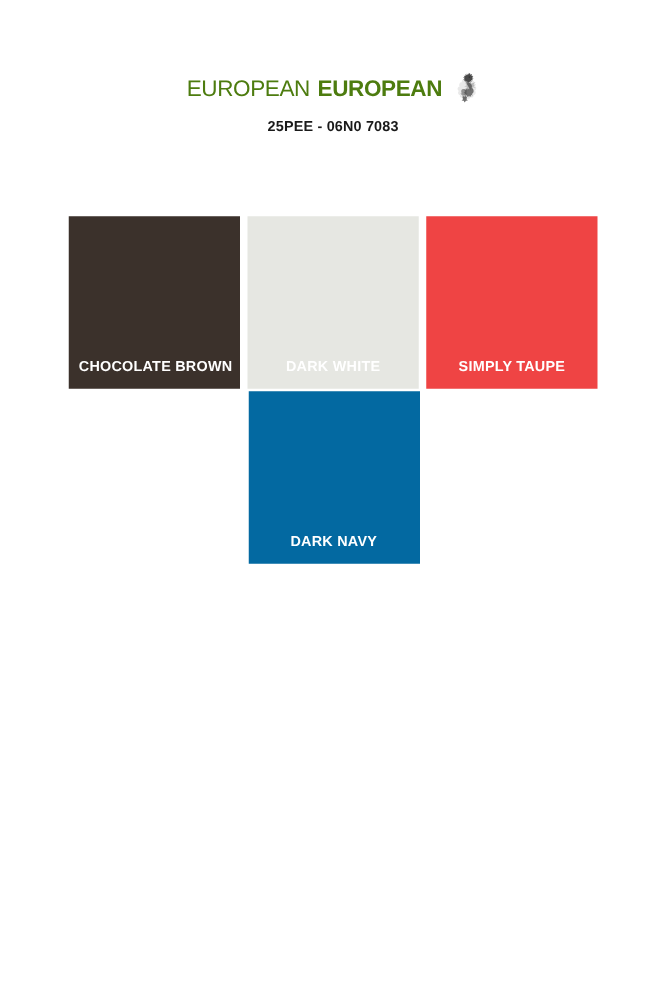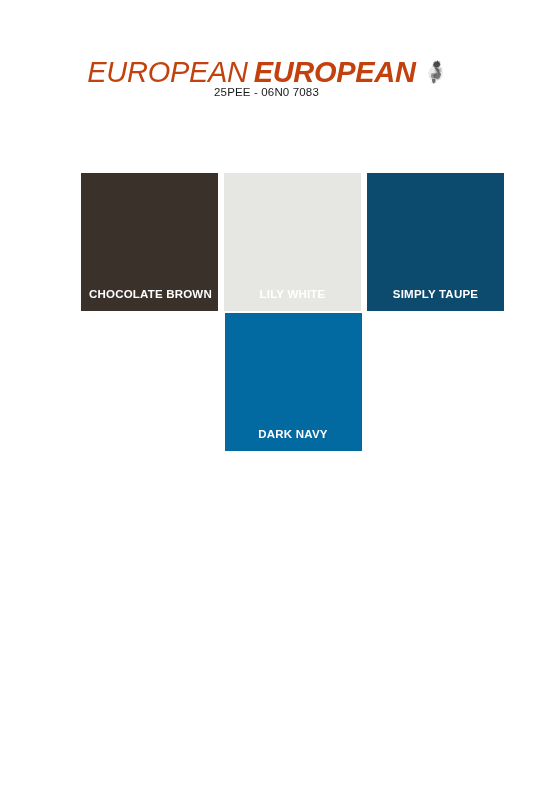--- a/index.html
+++ b/index.html
@@ -24,60 +24,59 @@
     padding-top: 58px;
     text-align: center;
   }
   .brand-lockup {
     display: inline-flex;
     align-items: center;
     justify-content: center;
     gap: 6px;
   }
   .brand-word {
-    font-size: 29px;
+    font-size: 18px;
     letter-spacing: -0.3px;
-    color: #c2410c;
+    color: #4d7c0f;
     line-height: 1;
     white-space: nowrap;
-    font-style: italic;
   }
   .brand-light {
     font-weight: 400;
   }
   .brand-bold {
     font-weight: 700;
   }
   .brand-emblem {
     display: inline-block;
     width: 22px;
     height: 26px;
     margin-left: 2px;
     position: relative;
     top: -1px;
   }
   .brand-emblem svg {
     display: block;
   }
 
   .product-code {
+    margin-top: 13px;
     font-size: 11.5px;
-    font-weight: 400;
+    font-weight: 700;
     letter-spacing: 0.15px;
     color: #1a1a1a;
     line-height: 1;
   }
 
   
   .swatch-grid {
     position: absolute;
     left: 55px;
     top: 173px;
     width: 424px;
-    margin-left: 26px;
   }
   .swatch-row {
     display: flex;
     gap: 6px;
   }
   .swatch-row + .swatch-row {
     margin-top: 2px;
   }
   .swatch-row-centered {
     justify-content: center;
@@ -137,24 +136,24 @@
 
 <div class="swatch-grid">
 
   <div class="swatch-row">
 
     <div class="swatch" id="sw-0" style="background-color: rgb(59, 49, 43);">
       <span class="swatch-label label-left" style="color: rgb(255, 255, 255);">CHOCOLATE BROWN</span>
     </div>
 
     <div class="swatch" id="sw-1" style="background-color: rgb(230, 231, 226);">
-      <span class="swatch-label label-center" style="color: rgb(255, 255, 255);">LILY WHITE</span>
+      <span class="swatch-label label-center" style="color: rgb(255, 255, 255);">DARK WHITE</span>
     </div>
 
-    <div class="swatch" id="sw-2" style="background-color: #0c4a6e;">
+    <div class="swatch" id="sw-2" style="background-color: #ef4444;">
       <span class="swatch-label label-center" style="color: rgb(255, 255, 255);">SIMPLY TAUPE</span>
     </div>
   </div>
 
   <div class="swatch-row swatch-row-centered">
 
     <div class="swatch" id="sw-3" style="background-color: #0369a1;">
       <span class="swatch-label label-center" style="color: rgb(255, 255, 255);">DARK NAVY</span>
     </div>
   </div>

